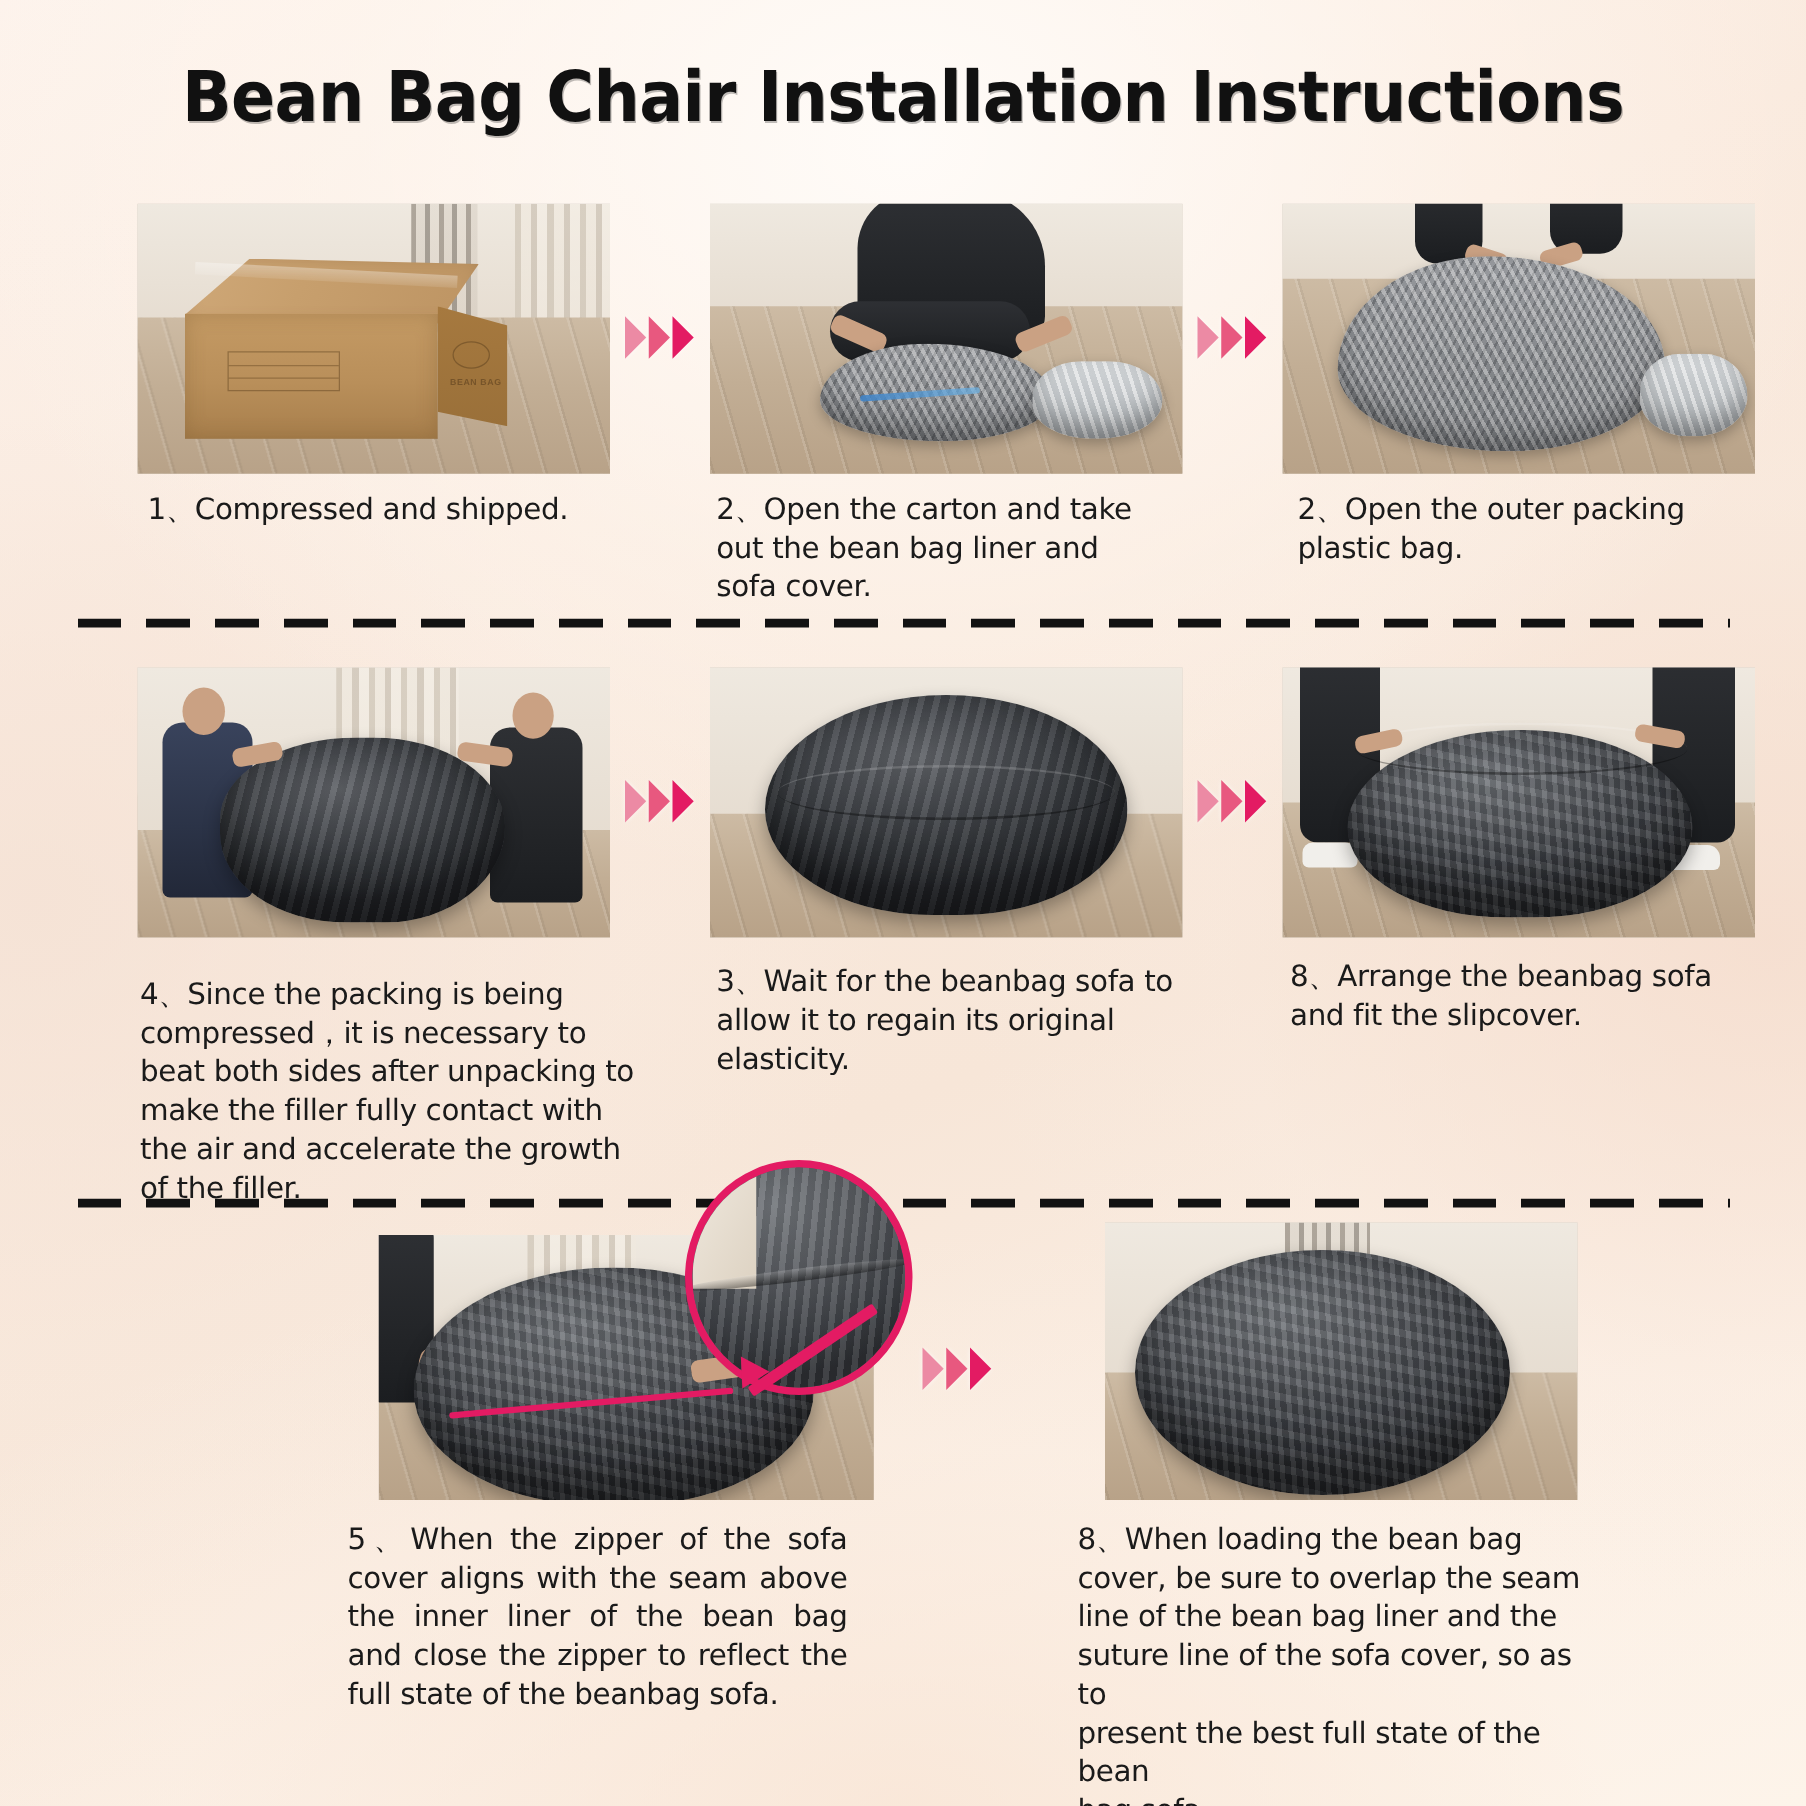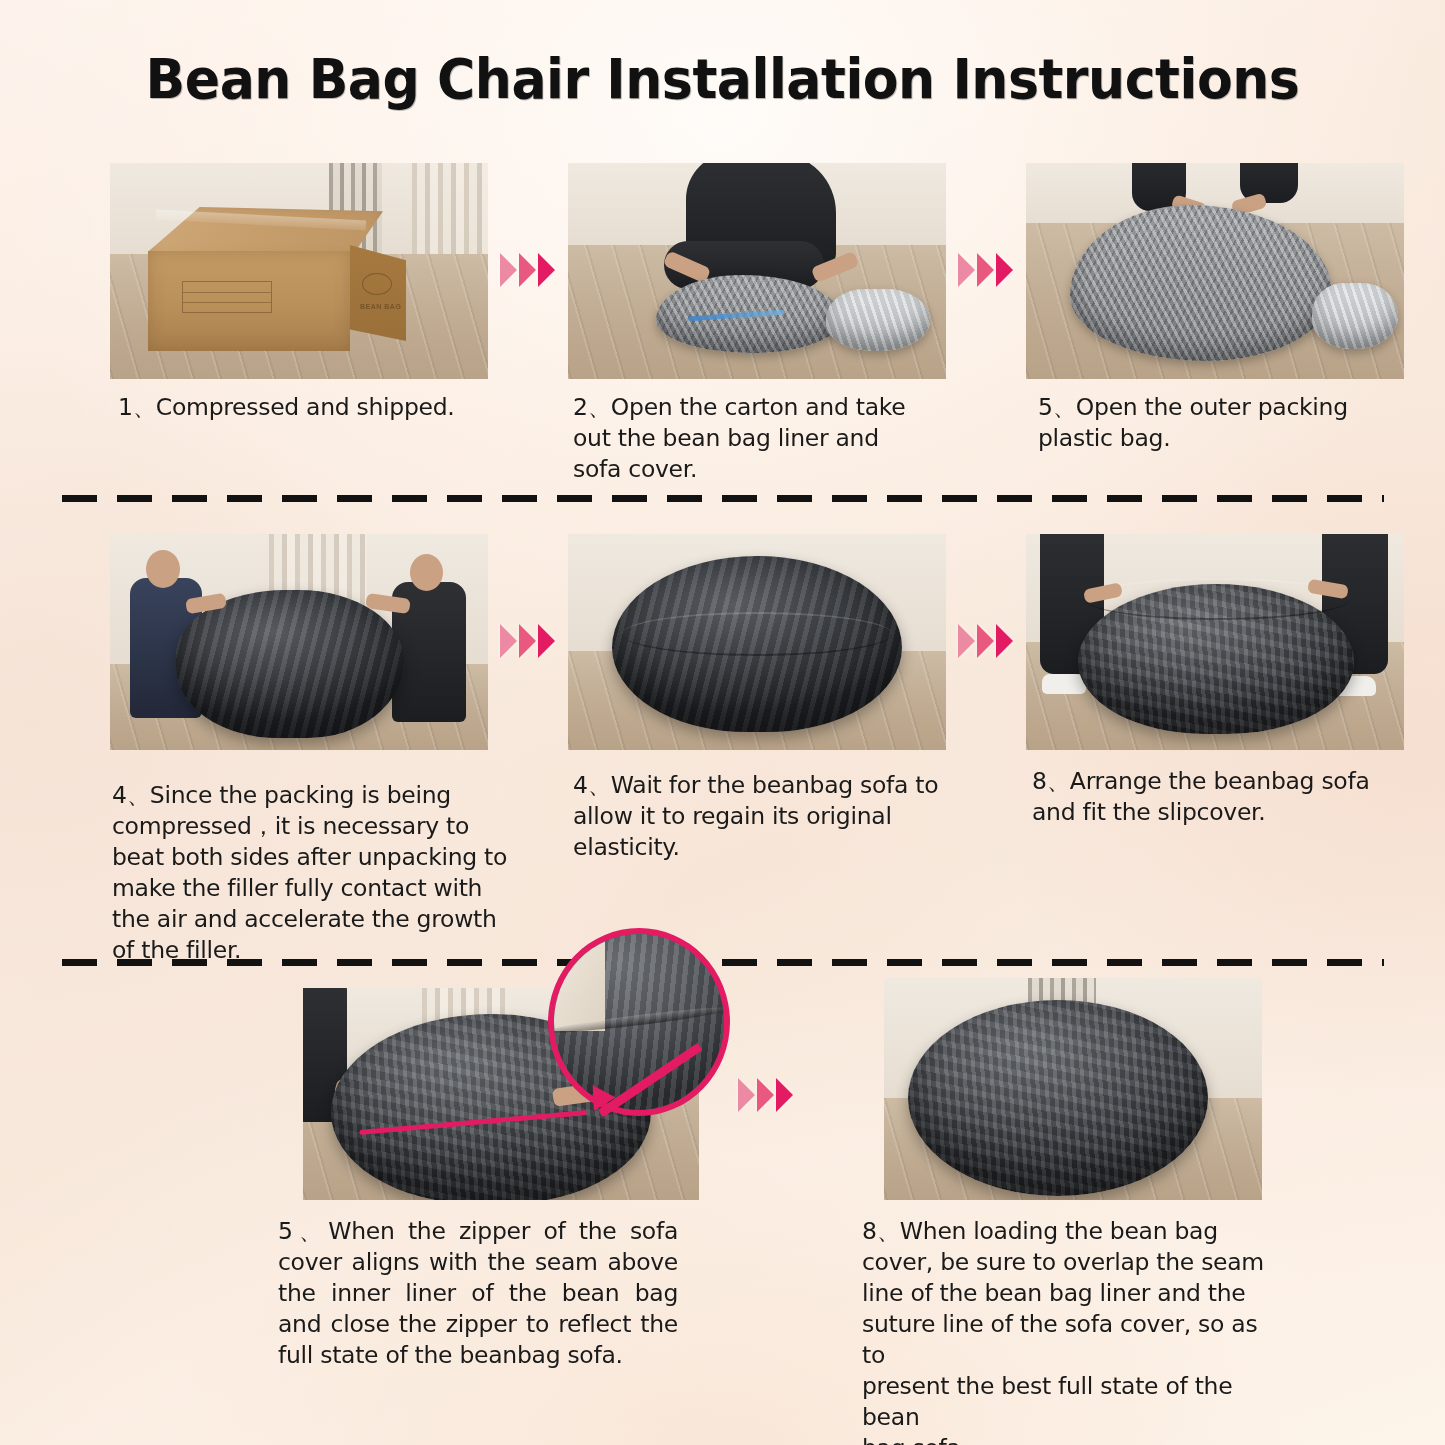--- a/index.html
+++ b/index.html
@@ -334,21 +334,21 @@
     <div class="arm" style="left:146px; top:36px; width:34px; height:15px; transform: rotate(18deg);"></div>
     <div class="arm" style="left:206px; top:34px; width:34px; height:15px; transform: rotate(-16deg);"></div>
     <div class="plastic" style="left:44px; top:42px; width:262px; height:156px;"></div>
     <div class="plastic small" style="left:286px; top:120px; width:86px; height:66px;"></div>
   </div>
 
   <div class="caption" style="left:118px; top:392px; width:400px;">1、Compressed and shipped.</div>
   <div class="caption" style="left:573px; top:392px; width:400px;">2、Open the carton and take
 out  the bean bag liner and
 sofa cover.</div>
-  <div class="caption" style="left:1038px; top:392px; width:400px;">5、Open the outer packing
+  <div class="caption" style="left:1038px; top:392px; width:400px;">2、Open the outer packing
 plastic bag.</div>
 
   <div class="divider" style="left:62px; top:495px; width:1322px;"></div>
 
   <div class="photo" style="left:110px; top:534px; width:378px; height:216px;">
     <div class="room warm"></div>
     <div class="wall" style="height:62%;"></div>
     <div class="curtain light" style="left:42%; width:26%; height:68%;"></div>
     <div class="floor" style="height:40%;"></div>
 
@@ -394,21 +394,21 @@
     <div class="arm" style="left:58px; top:52px; width:38px; height:14px; transform: rotate(-12deg);"></div>
     <div class="arm" style="left:282px; top:48px; width:40px; height:14px; transform: rotate(10deg);"></div>
   </div>
 
   <div class="caption" style="left:112px; top:780px; width:410px;">4、Since the packing is being
 compressed，it is necessary to
 beat both sides after unpacking to
 make the filler fully contact with
 the air and accelerate the growth
 of the filler.</div>
-  <div class="caption" style="left:573px; top:770px; width:400px;">4、Wait for the beanbag sofa to
+  <div class="caption" style="left:573px; top:770px; width:400px;">3、Wait for the beanbag sofa to
 allow it to regain its original
 elasticity.</div>
   <div class="caption" style="left:1032px; top:766px; width:400px;">8、Arrange the beanbag sofa
 and fit the slipcover.</div>
 
   <div class="divider" style="left:62px; top:959px; width:1322px;"></div>
 
   <div class="photo" style="left:303px; top:988px; width:396px; height:212px;">
     <div class="room warm"></div>
     <div class="wall" style="height:40%;"></div>

